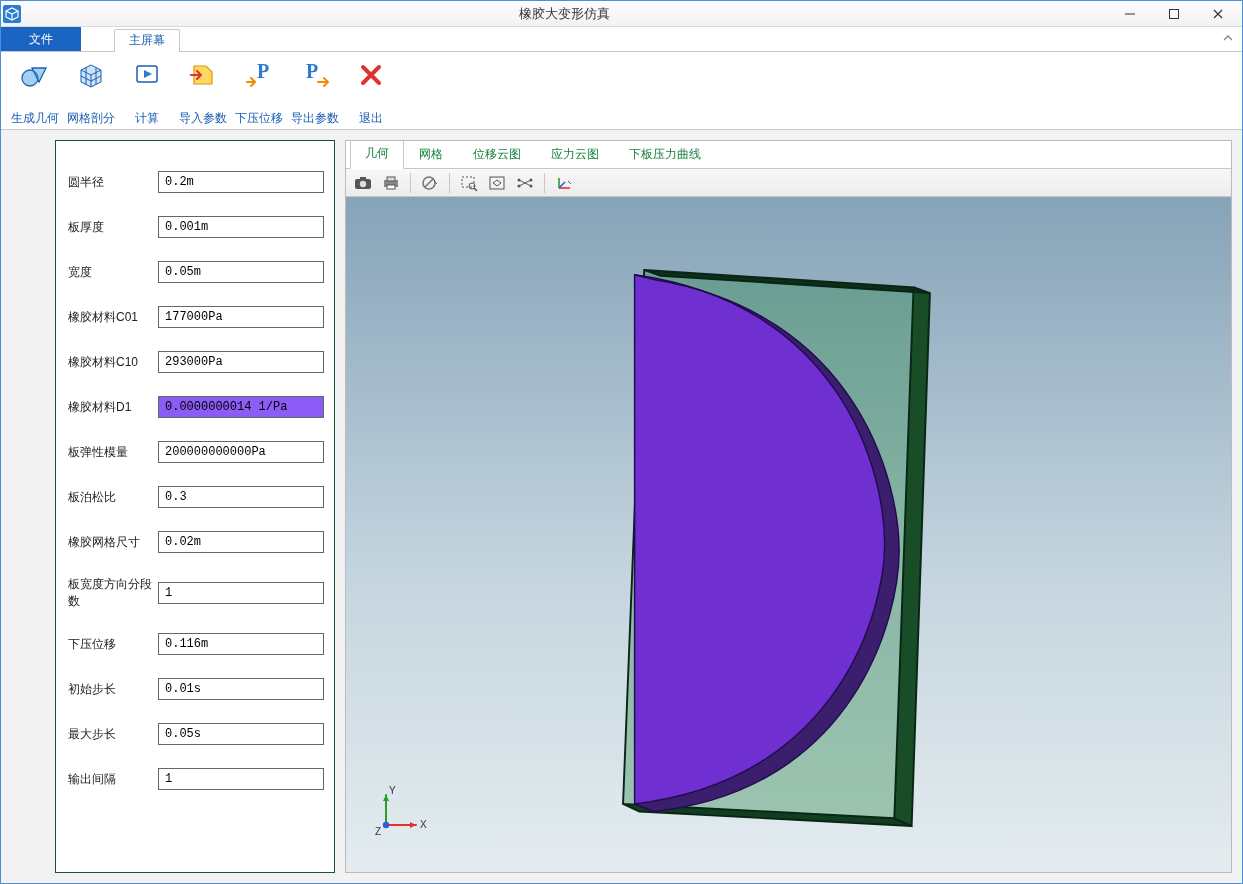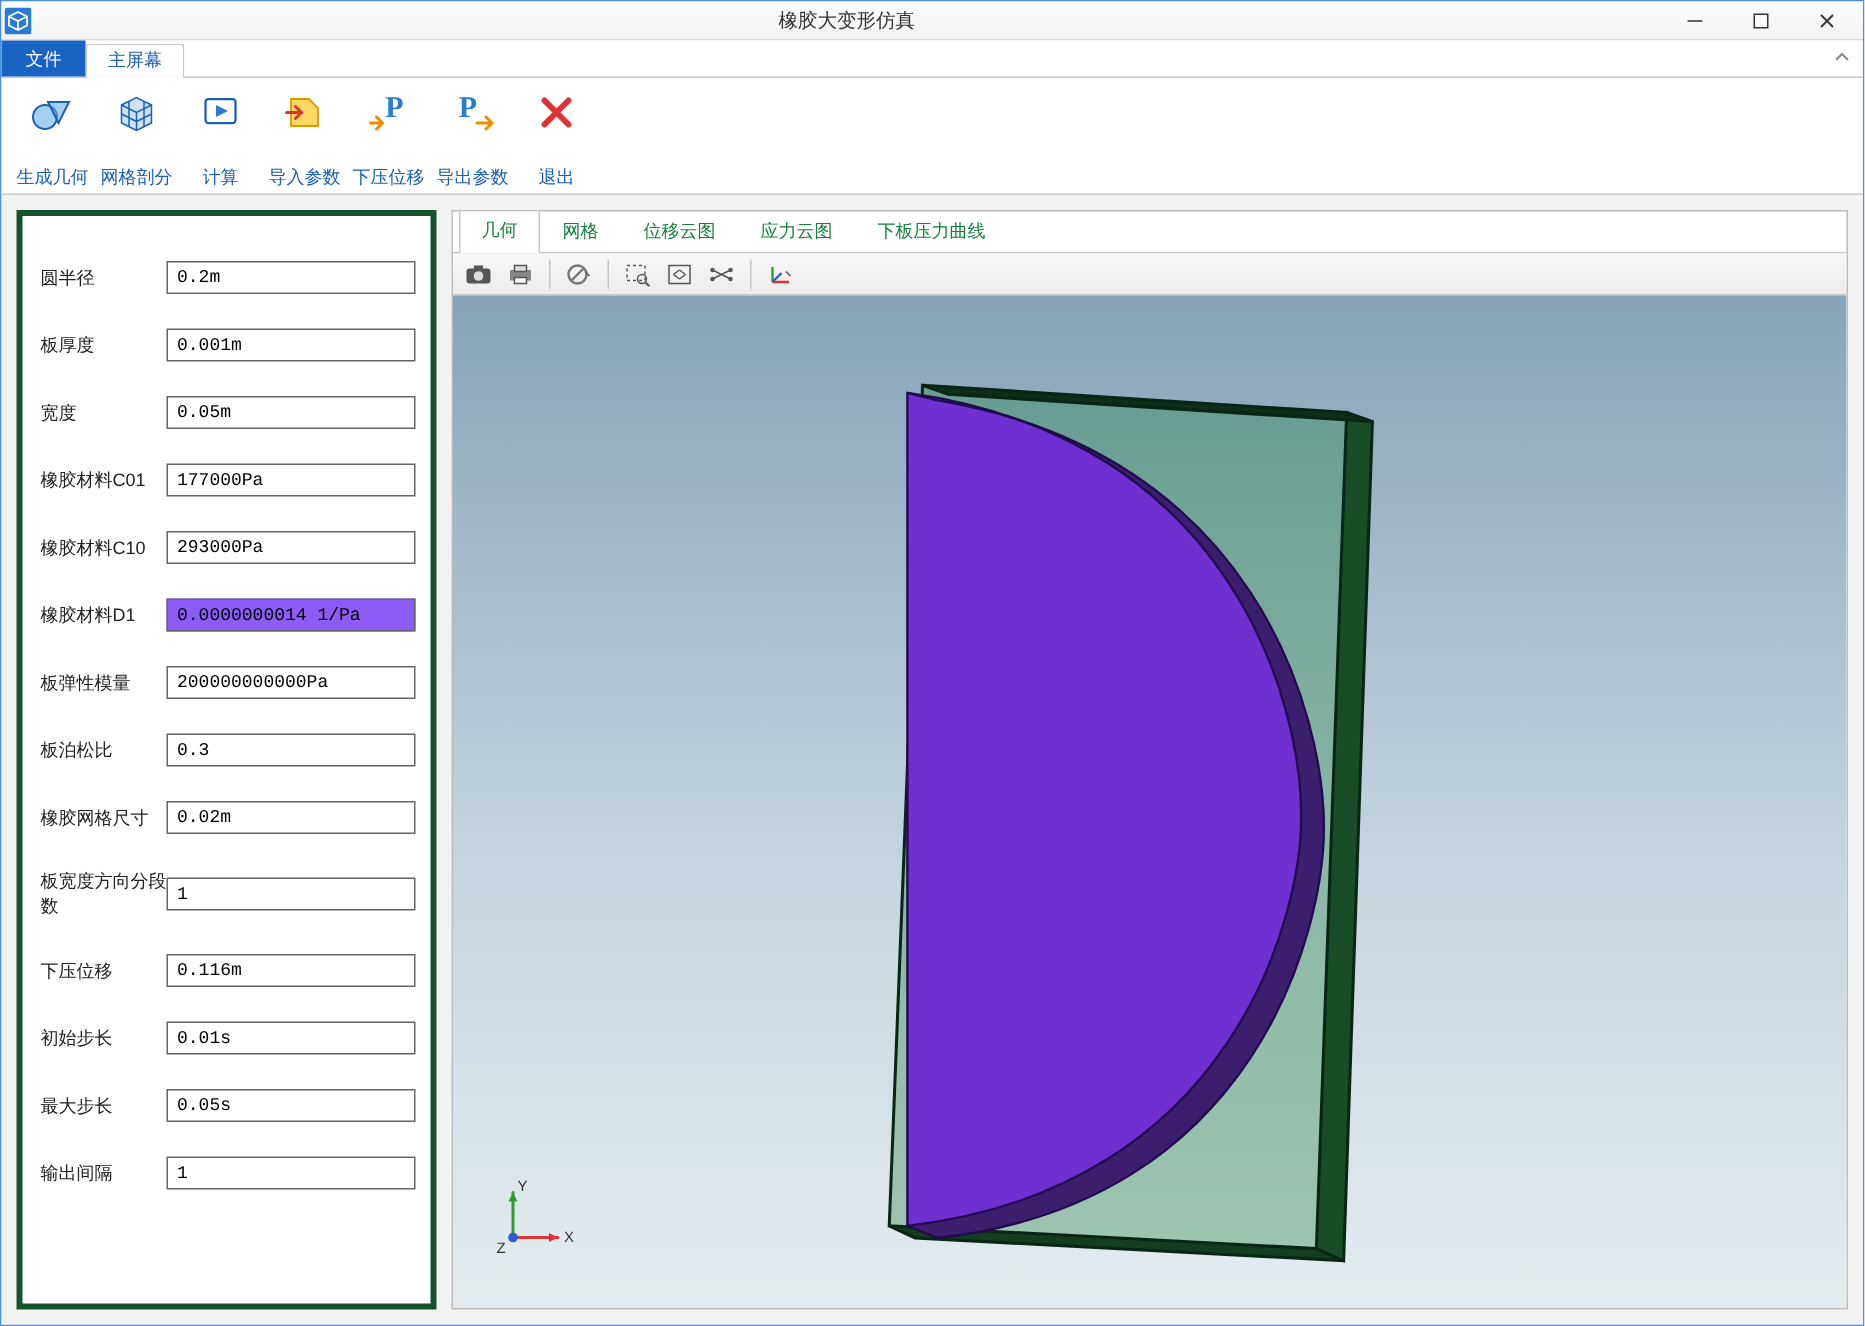--- a/index.html
+++ b/index.html
@@ -54,29 +54,30 @@
     color:#1a5fb4; background:#fff;
     margin-top:2px;
     border-top-left-radius:2px; border-top-right-radius:2px;
     position:relative;
   }
   .ribbon-tab.active {
     color:#1a5fb4;
     background:#fff;
     border-color:#c7c7c7;
     z-index:2;
+    margin-left:33px;
   }
   .ribbon-tab.active::after{
     content:""; position:absolute; left:0;right:0;bottom:-1px;height:1px;background:#fff;
   }
   .ribbon-tab.file-tab {
     background:#1964c2; color:#fff;
     border:none; border-radius:0;
     margin-top:0;
-    padding:6px 16px;
+    padding:6px 28px;
   }
   .collapse-caret {
     margin-left:auto; margin-right:8px;
     align-self:center; color:#888;
   }
   
   .ribbon {
     height:78px;
     background:#fff;
     border-bottom:1px solid #c7c7c7;
@@ -100,23 +101,24 @@
   
   .body {
     flex:1; display:flex; overflow:hidden;
     background:#f2f2f2;
     padding:10px;
     gap:10px;
   }
   .left-panel {
     width:280px;
     background:#fff;
-    border:4px solid #14532d;
+    border:1px solid #14532d;
     padding:30px 10px 24px 12px;
     overflow:auto;
+    margin-left:44px;
   }
   .form-row {
     display:flex; align-items:center; margin-bottom:23px;
   }
   .form-label {
     width:108px; font-size:12px; color:#222;
   }
   .form-input {
     flex:1;
     border:1px solid #666;

